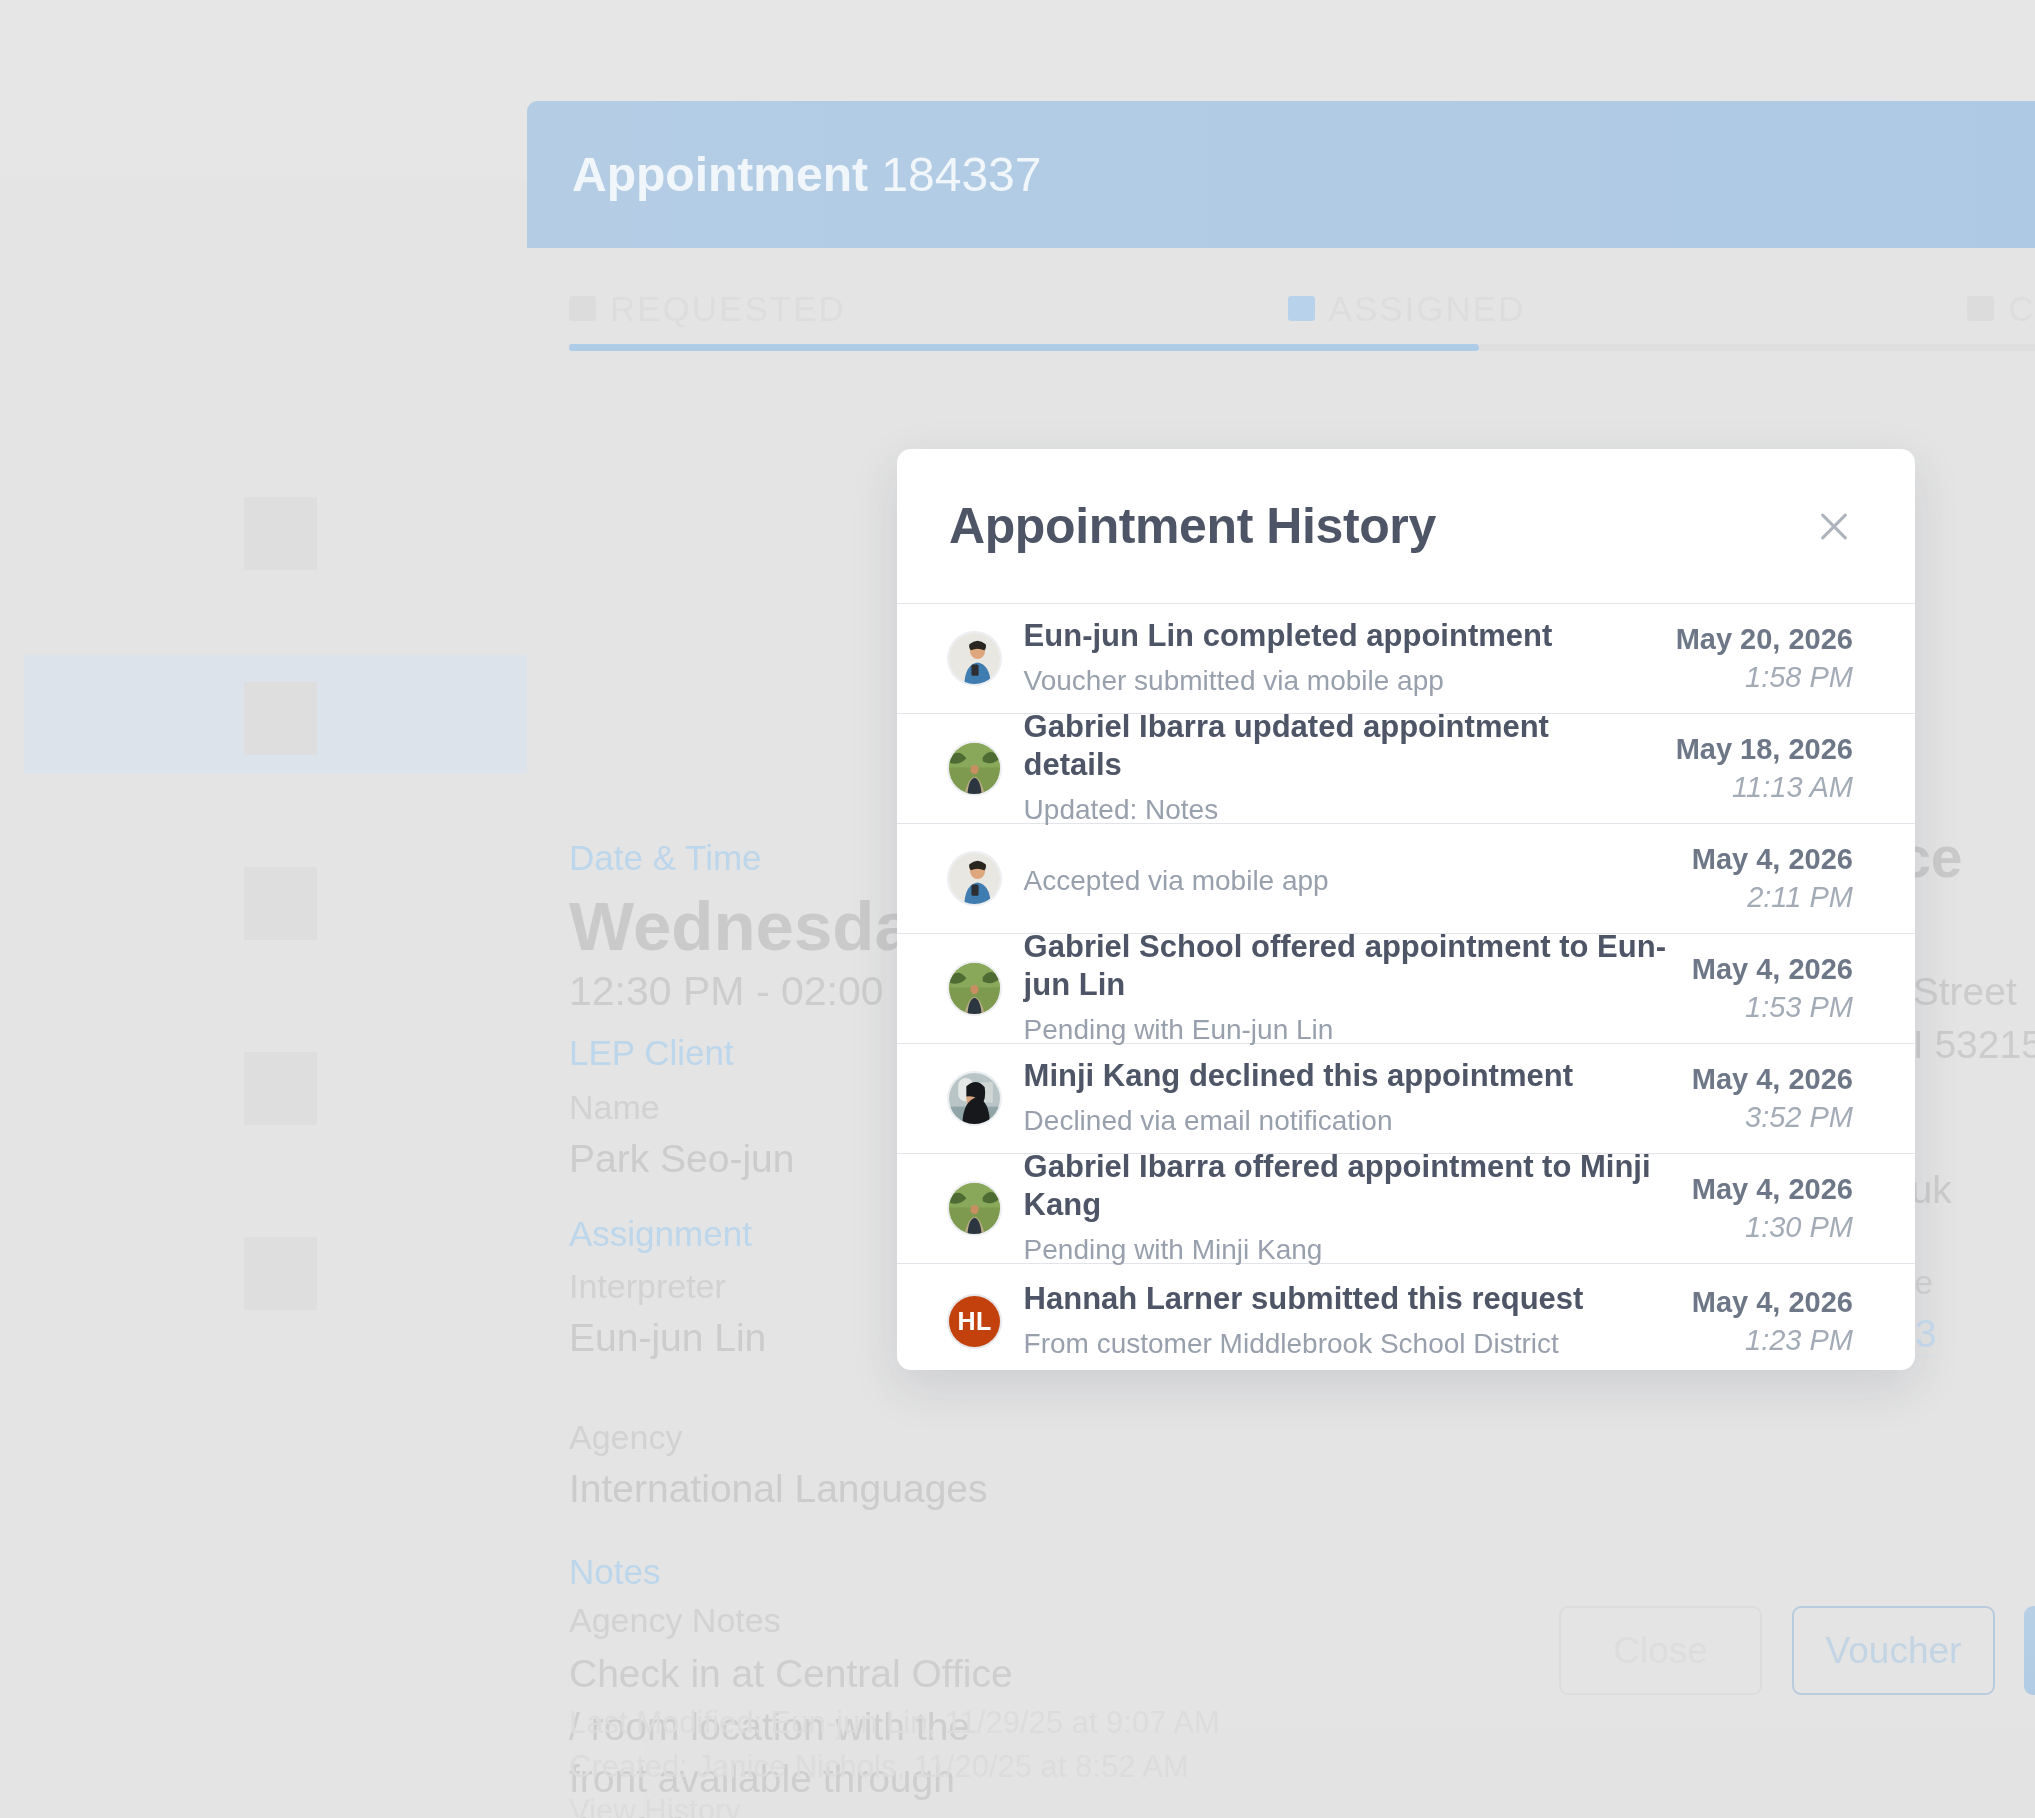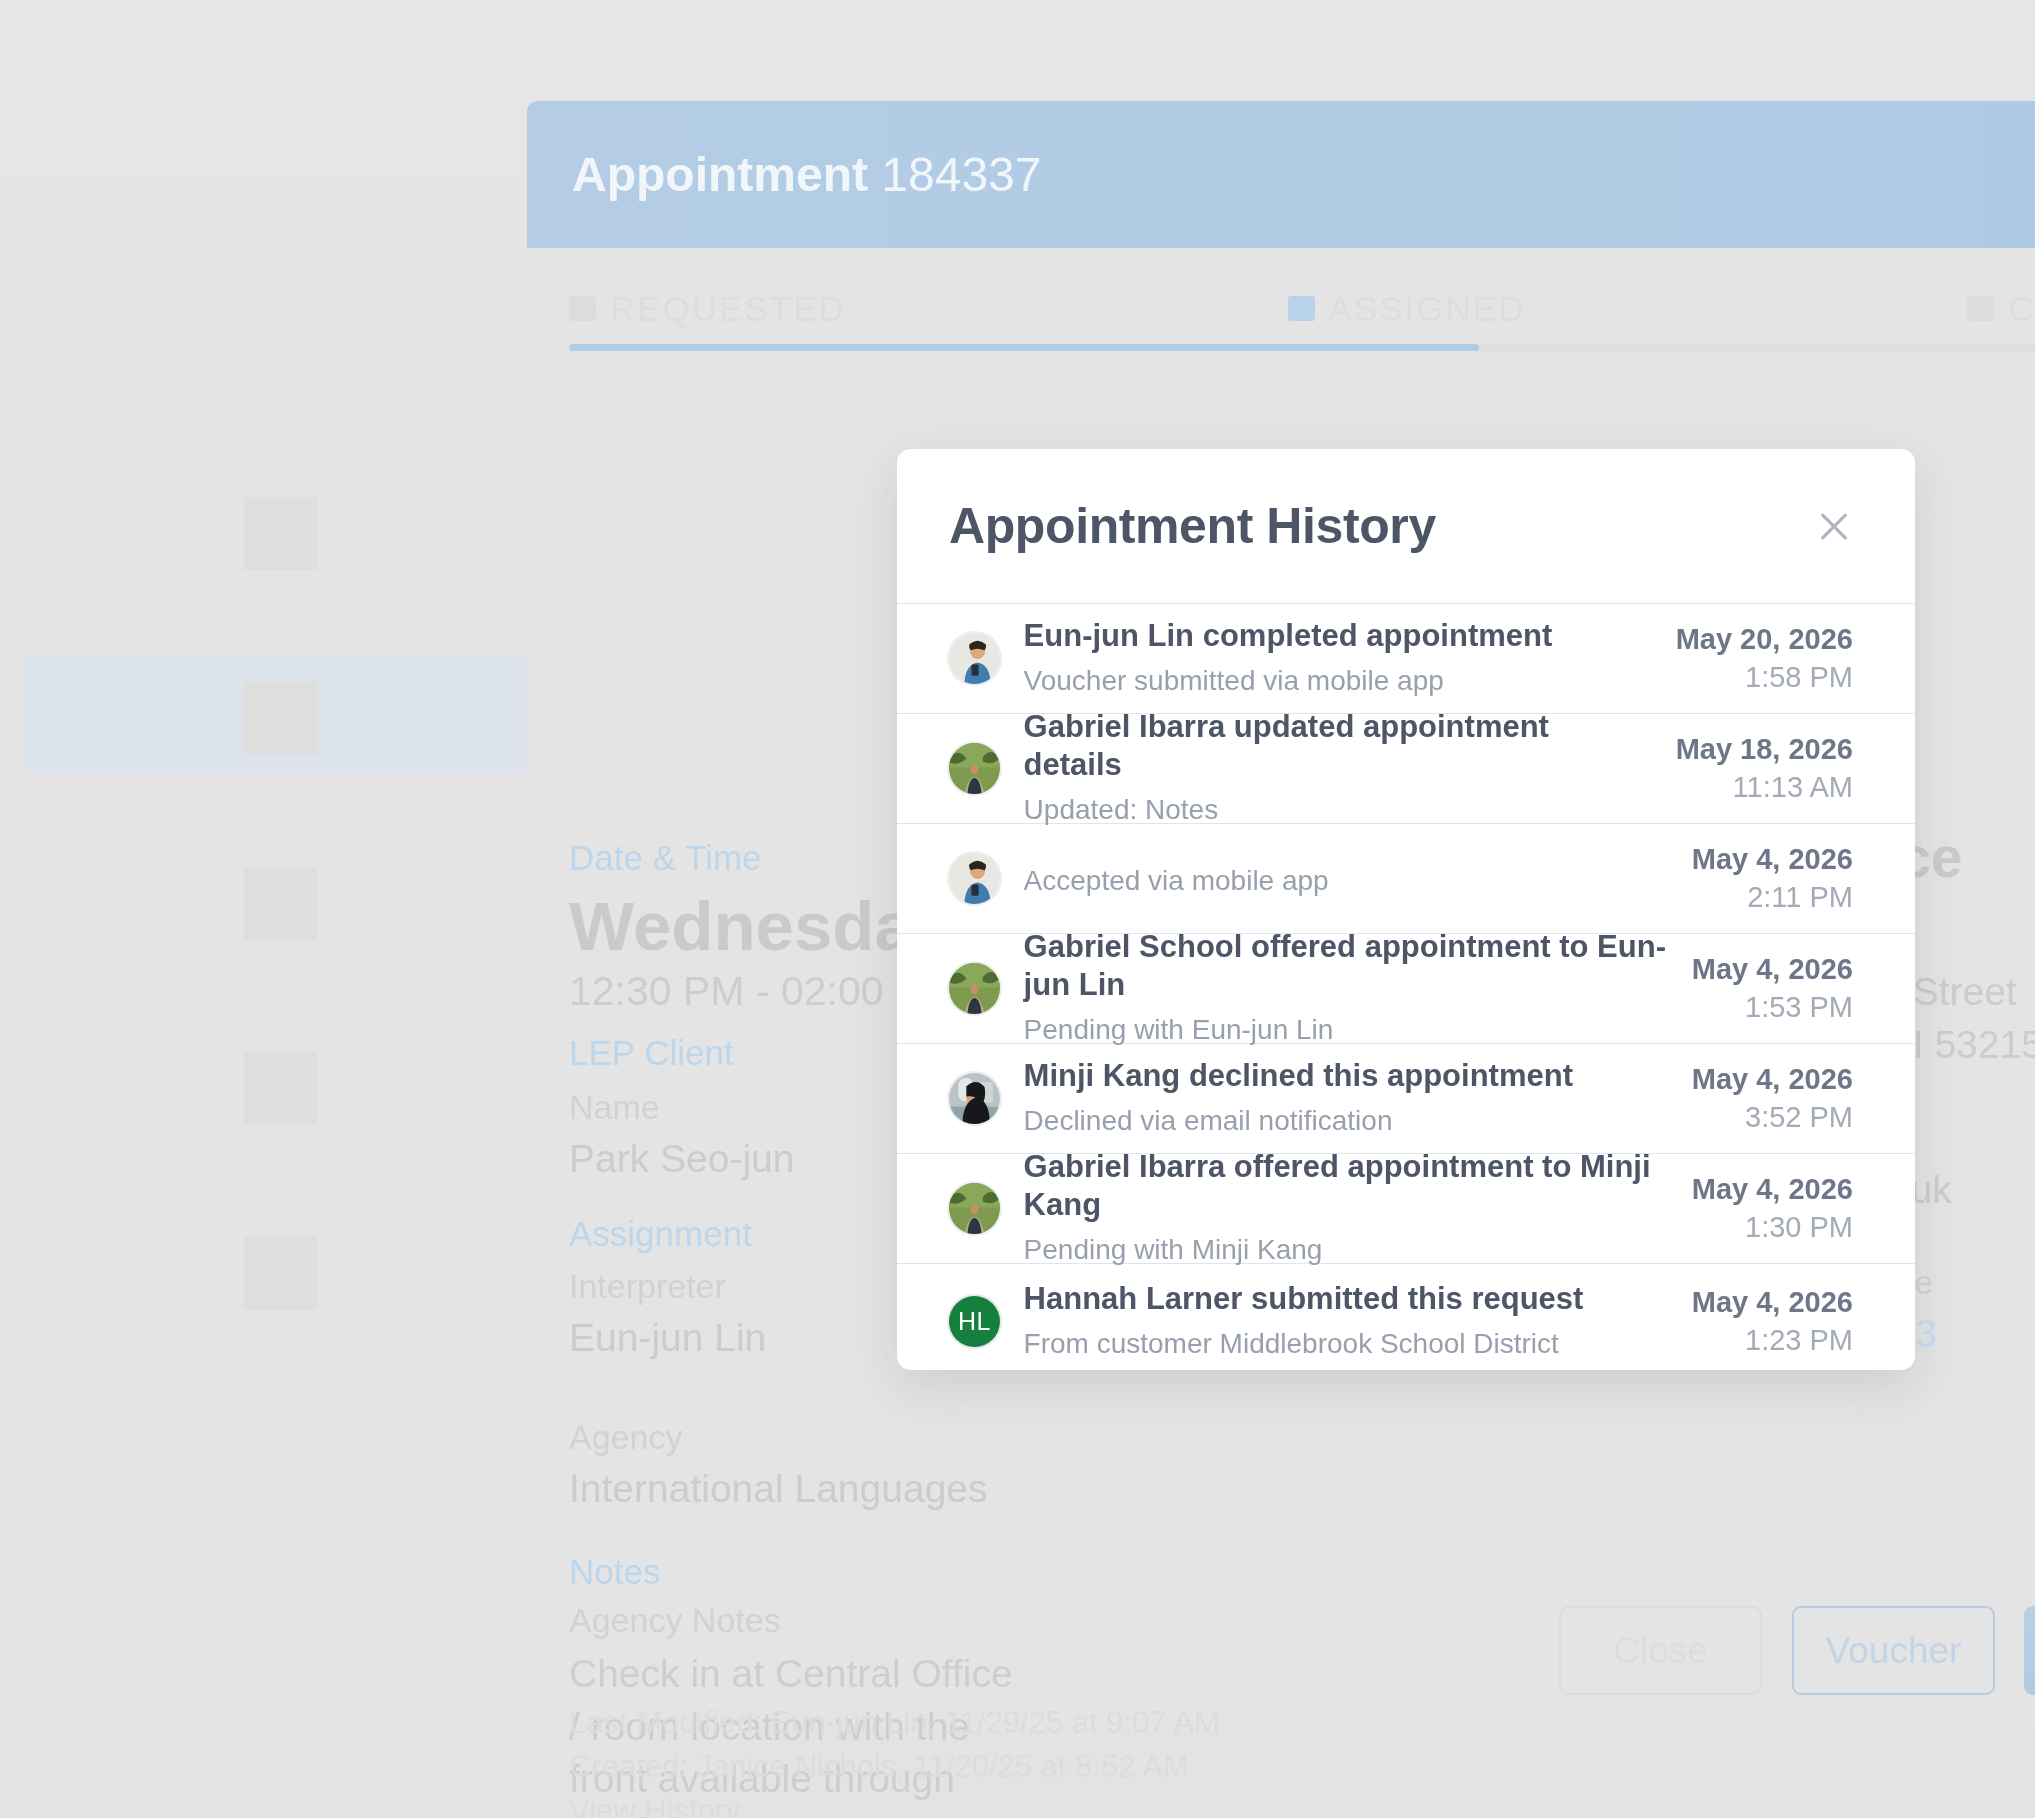--- a/index.html
+++ b/index.html
@@ -101,28 +101,28 @@
                  width: 49px; height: 49px; display:flex; align-items:center; justify-content:center; }
   .modal-close svg { width: 34px; height: 34px; }
 
   .hist-list { border-top: 1.6px solid #e2e4ea; }
   .hist-row { display:flex; align-items:center; gap: 23.6px; padding: 0 62px 0 52px;
               height: 110px; border-bottom: 1.6px solid #e2e4ea; }
   .hist-row:last-child { border-bottom: none; height: 115px; }
   .av { width: 51px; height: 51px; min-width:51px; border-radius: 50%; overflow:hidden;
         box-shadow: 0 0 0 2px #eceef1; position: relative; }
   .av svg { display:block; width:100%; height:100%; }
-  .av.initials { background:#15803d; color:#fff; display:flex; align-items:center; justify-content:center;
-                 font-size: 25px; font-weight: 400; letter-spacing: 0.4px; box-shadow: 0 0 0 2px #e6e8ec;}
+  .av.initials { background:#c2410c; color:#fff; display:flex; align-items:center; justify-content:center;
+                 font-size: 25px; font-weight: 700; letter-spacing: 0.4px; box-shadow: 0 0 0 2px #e6e8ec;}
   .hist-main { flex: 1; min-width: 0; }
   .hist-title { font-size: 31px; font-weight: 700; color:#4d5566; line-height: 1.25; }
   .hist-sub { font-size: 28px; color:#98a0ad; line-height: 1.4; margin-top: 4.9px; }
   .hist-right { text-align: right; white-space: nowrap; }
   .hist-date { font-size: 29px; font-weight: 700; color:#6e7787; }
-  .hist-time { font-size: 29px; color:#a3abb7; margin-top: 4.9px; }
+  .hist-time { font-size: 29px; color:#a3abb7; margin-top: 4.9px; font-style: italic; }
 </style>
 </head>
 <body>
 
 <div id="root">
 
   <div class="bg-app">
 
     <div class="bg-topbar"></div>
 

